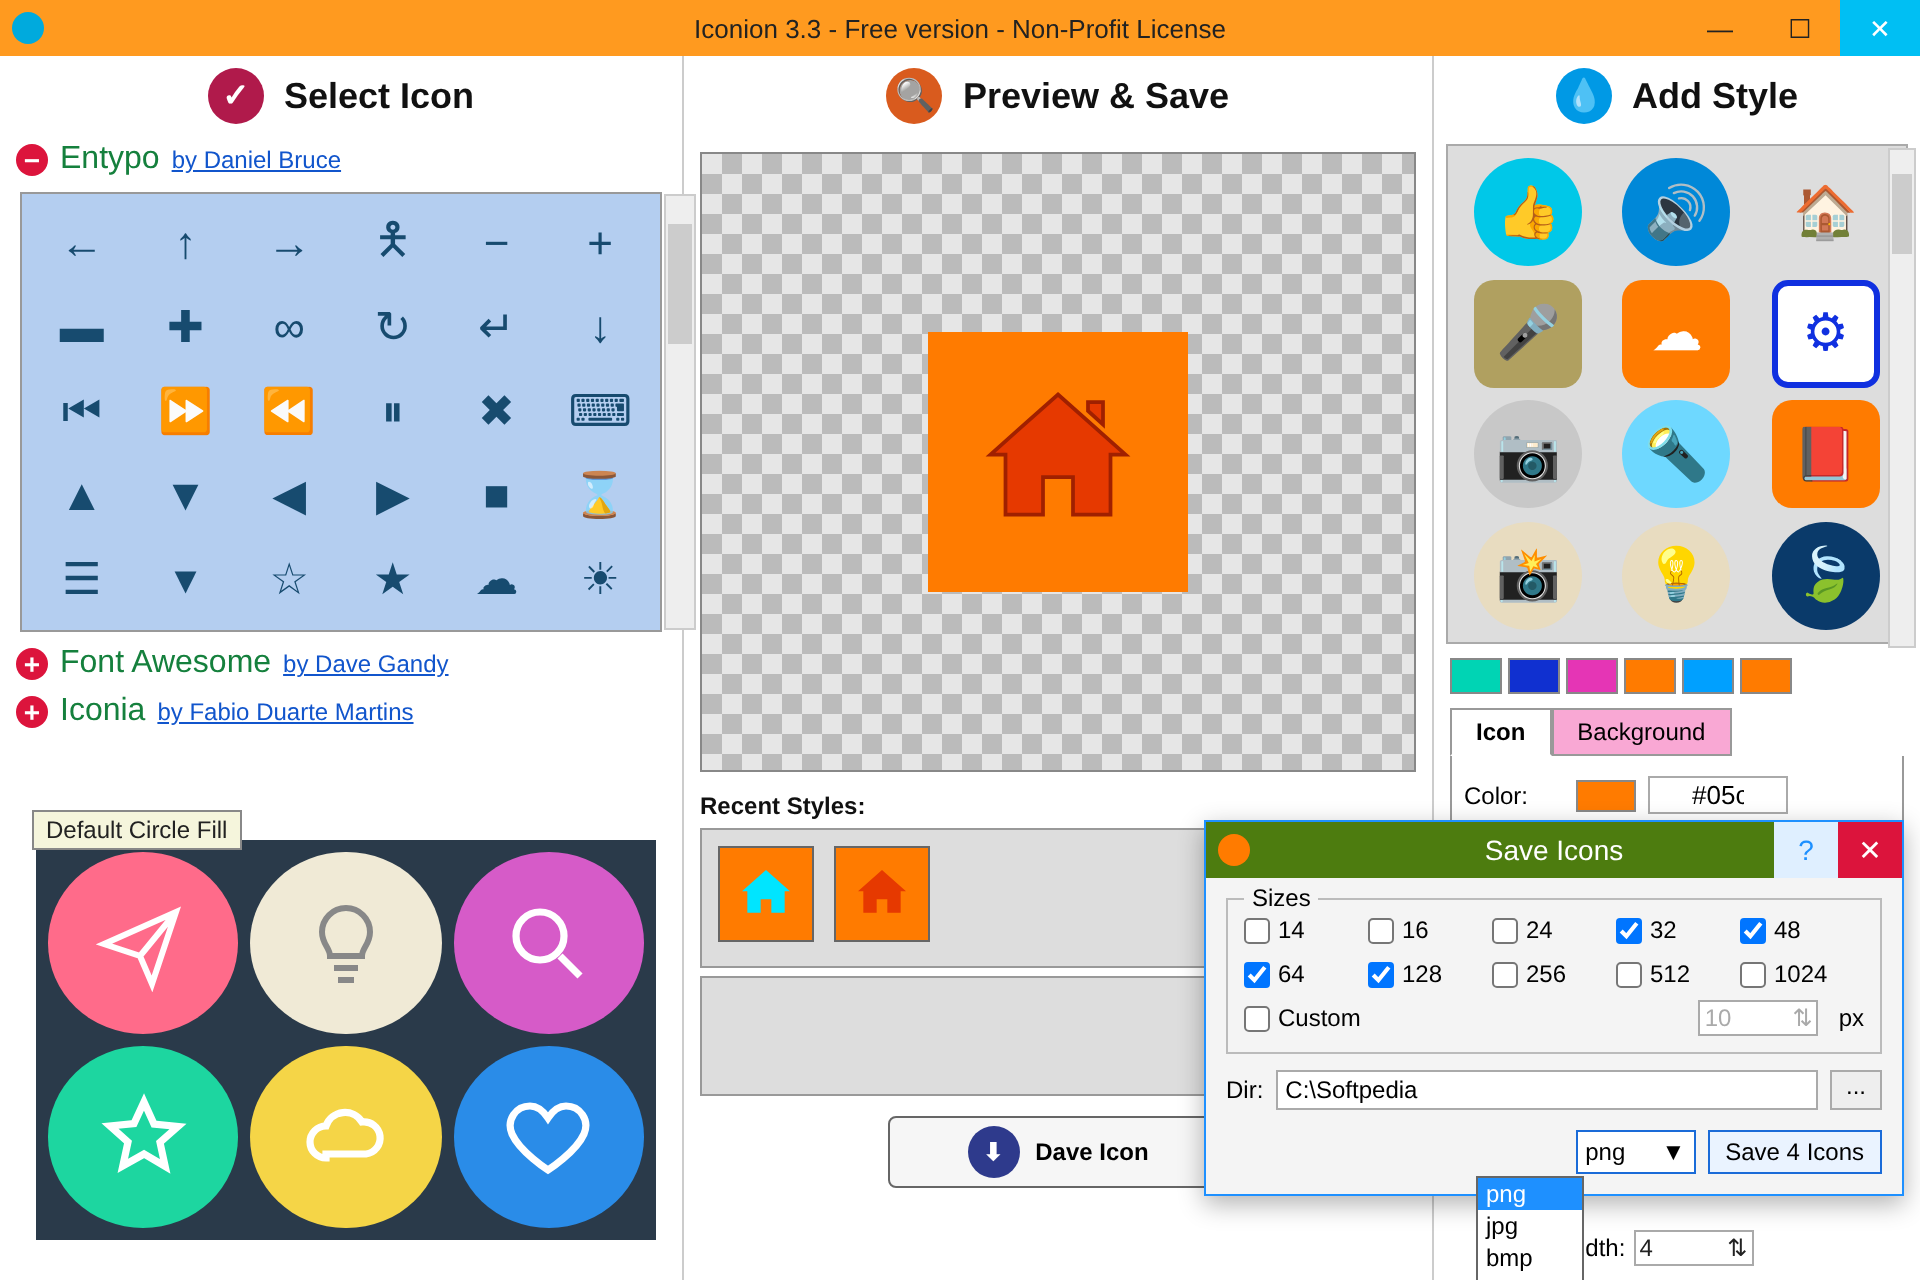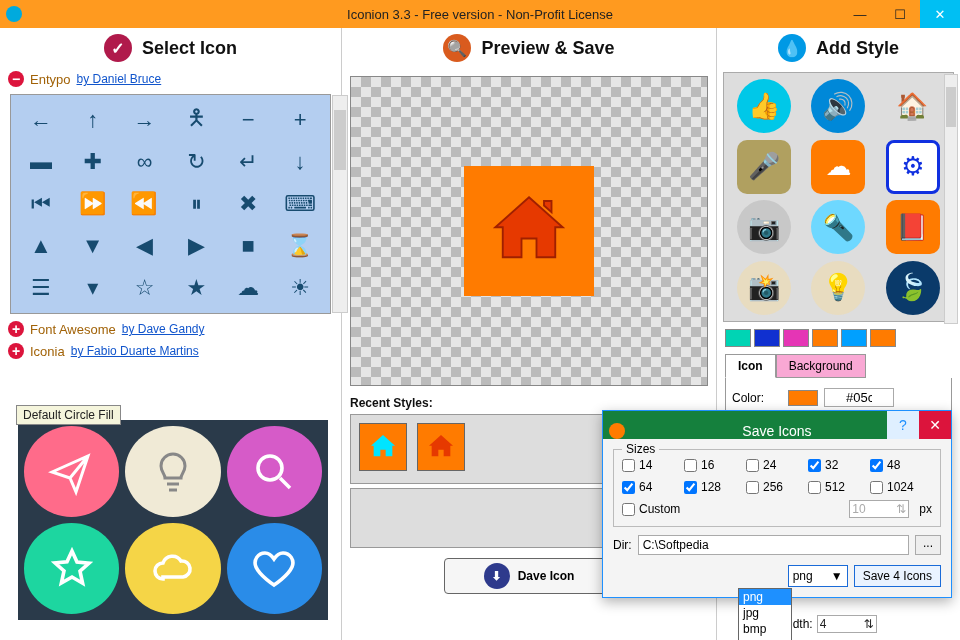--- a/index.html
+++ b/index.html
@@ -13,21 +13,21 @@
 .cols{display:flex;height:612px}
 .col{display:flex;flex-direction:column}
 .col1{width:342px;border-right:1px solid #ccc}
 .col2{width:375px;border-right:1px solid #ccc}
 .col3{width:243px}
 .colhdr{display:flex;align-items:center;justify-content:center;gap:10px;height:40px}
 .hicon{width:28px;height:28px;border-radius:50%;display:flex;align-items:center;justify-content:center;color:#fff;font-size:16px;font-weight:bold}
 .htxt{font-size:18px;font-weight:bold;color:#111}
 .pkgrow{display:flex;align-items:center;gap:6px;padding:3px 8px}
 .pkgbtn{width:16px;height:16px;border-radius:50%;background:#dc143c;color:#fff;display:flex;align-items:center;justify-content:center;font-size:14px;font-weight:bold;line-height:1}
-.pkgname{font-size:13px;color:#a16207}
+.pkgname{font-size:16px;color:#15803d}
 .pkgauthor{font-size:12px;color:#15c;text-decoration:underline}
 .icongrid{margin:4px 10px;border:1px solid #999;background:#b4cef0;padding:6px;display:grid;grid-template-columns:repeat(6,1fr);gap:4px;position:relative}
 .icell{height:38px;display:flex;align-items:center;justify-content:center;color:#174b6f;font-size:22px}
 .gridscroll{position:absolute;right:-18px;top:0;bottom:0;width:16px;background:#eee;border:1px solid #ccc}
 .gridscroll::before{content:"";position:absolute;left:1px;right:1px;top:14px;height:60px;background:#ccc}
 .tooltip{position:absolute;left:16px;top:405px;background:#f5f5dc;border:1px solid #888;color:#222;padding:2px 6px;font-size:12px;z-index:50}
 .circlestrip{position:absolute;left:18px;top:420px;width:310px;height:200px;background:#2a3a4a;display:grid;grid-template-columns:repeat(3,1fr);grid-template-rows:1fr 1fr;z-index:40;padding:6px;gap:6px}
 .big{border-radius:50%;display:flex;align-items:center;justify-content:center}
 .big svg{width:48px;height:48px}
 .checker{margin:8px;height:310px;background-image:repeating-conic-gradient(#bbb 0 25%,#e6e6e6 0 50%);background-size:20px 20px;display:flex;align-items:center;justify-content:center;border:1px solid #888}
@@ -45,21 +45,21 @@
 .sw{width:26px;height:18px;border:1px solid #888}
 .tabs{display:flex;margin:4px 8px 0 8px}
 .tab{padding:4px 12px;border:1px solid #999;background:#f9a8d4;font-size:12px}
 .tab.active{background:#fff;border-bottom:1px solid #fff;font-weight:bold}
 .form{margin:0 8px;border:1px solid #999;border-top:none;padding:6px;font-size:12px}
 .frow{display:flex;align-items:center;gap:6px;margin:4px 0}
 .frow label{width:50px}
 .cswatch{width:30px;height:16px;border:1px solid #888;background:#ff7b00}
 .txtin{border:1px solid #aaa;padding:1px 21px;font-size:13px;width:70px}
 .dialog{position:absolute;left:602px;top:410px;width:350px;background:#f4f4f4;border:1px solid #1e90ff;box-shadow:0 4px 12px rgba(0,0,0,0.3);z-index:100}
-.dtitle{height:28px;background:#15803d;color:#fff;display:flex;align-items:flex-end;position:relative}
+.dtitle{height:28px;background:#4d7c0f;color:#fff;display:flex;align-items:center;position:relative}
 .dtitle .dic{width:16px;height:16px;background:#ff7b00;border-radius:50%;margin:0 6px}
 .dtitle .dtxt{position:absolute;left:0;right:0;text-align:center;font-size:14px}
 .dtitle .dbtns{position:absolute;right:0;display:flex}
 .dtitle .dbtn{width:32px;height:28px;display:flex;align-items:center;justify-content:center;font-size:14px;color:#fff}
 .dtitle .dbtn.q{color:#1e90ff;background:#dfefff}
 .dtitle .dbtn.x{background:#dc143c}
 .dbody{padding:10px}
 .dgroup{border:1px solid #bbb;padding:8px;position:relative;margin-bottom:8px}
 .dgroup legend{position:absolute;top:-8px;left:8px;background:#f4f4f4;padding:0 4px;font-size:12px}
 .sizes{display:flex;flex-wrap:wrap;gap:8px 14px}

